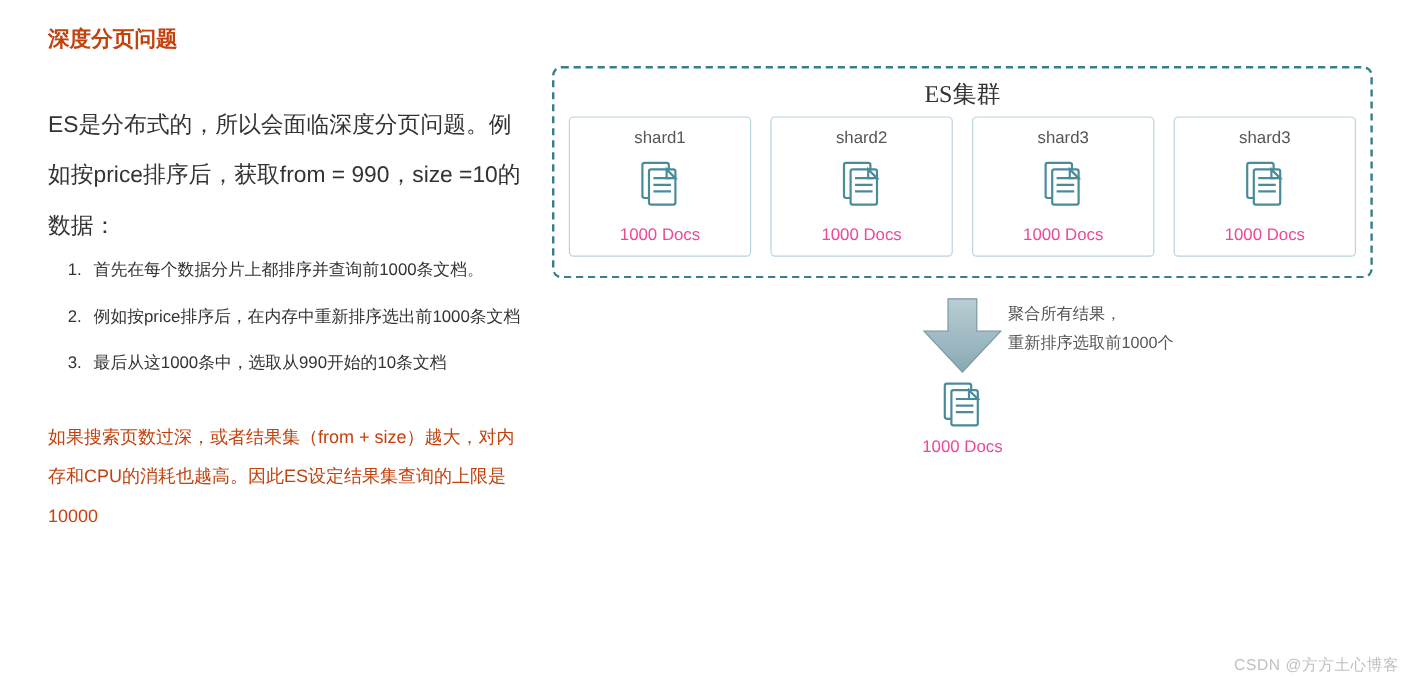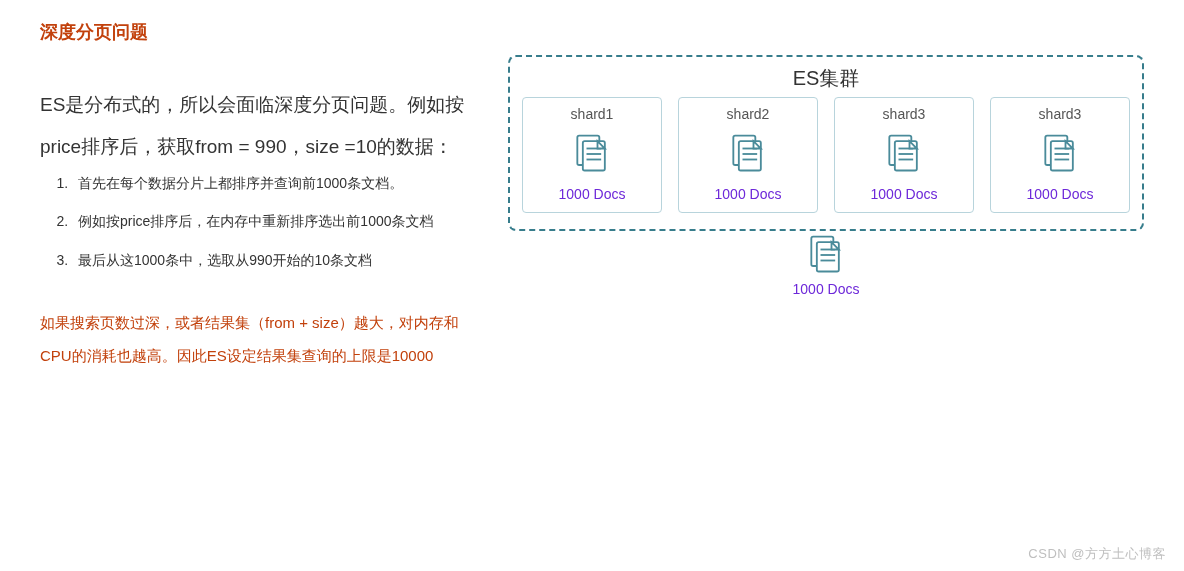--- a/index.html
+++ b/index.html
@@ -62,42 +62,43 @@
     justify-content: center;
   }
   .cluster-title {
     position: absolute;
     top: 8px;
     left: 0;
     right: 0;
     text-align: center;
     font-size: 20px;
     color: #333;
+    font-family: Liberation Serif, serif;
   }
   .shard {
-    width: 140px;
+    width: 152px;
     border: 1px solid #b8d4dc;
     border-radius: 4px;
     background: #fff;
     text-align: center;
     padding: 8px 4px 10px 4px;
   }
   .shard-name {
     font-size: 14px;
     color: #555;
     margin-bottom: 6px;
   }
   .docs-icon {
     margin: 4px auto 6px auto;
     width: 44px;
     height: 44px;
   }
   .doc-count {
     font-size: 14px;
-    color: #6d28d9;
+    color: #ec4899;
   }
   .arrow-row {
     display: flex;
     align-items: flex-start;
     justify-content: center;
     margin-top: 12px;
     position: relative;
   }
   .arrow-svg {
     width: 80px;
@@ -193,20 +194,35 @@
           <rect x="14" y="10" width="24" height="32" rx="2" fill="#fff" stroke="#4a8b9a" stroke-width="2"></rect>
           <line x1="18" y1="18" x2="34" y2="18" stroke="#4a8b9a" stroke-width="2"></line>
           <line x1="18" y1="24" x2="34" y2="24" stroke="#4a8b9a" stroke-width="2"></line>
           <line x1="18" y1="30" x2="34" y2="30" stroke="#4a8b9a" stroke-width="2"></line>
           <polygon points="30,10 38,18 30,18" fill="#fff" stroke="#4a8b9a" stroke-width="2"></polygon>
         </svg>
         <div class="doc-count">1000 Docs</div>
       </div>
     </div>
 
+    <div class="arrow-row">
+      <svg class="arrow-svg" viewBox="0 0 80 70">
+        <defs>
+          <linearGradient id="g1" x1="0" y1="0" x2="0" y2="1">
+            <stop offset="0%" stop-color="#b9cdd4"></stop>
+            <stop offset="100%" stop-color="#8aa9b3"></stop>
+          </linearGradient>
+        </defs>
+        <polygon points="28,5 52,5 52,32 72,32 40,66 8,32 28,32" fill="url(#g1)" stroke="#7c99a3" stroke-width="1"></polygon>
+      </svg>
+      <div class="arrow-label">
+        <div>聚合所有结果，</div>
+        <div>重新排序选取前1000个</div>
+      </div>
+    </div>
 
     <div class="result-box">
       <svg class="docs-icon" style="margin:0 auto;display:block" viewBox="0 0 48 48">
         <rect x="8" y="4" width="24" height="32" rx="2" fill="none" stroke="#4a8b9a" stroke-width="2"></rect>
         <rect x="14" y="10" width="24" height="32" rx="2" fill="#fff" stroke="#4a8b9a" stroke-width="2"></rect>
         <line x1="18" y1="18" x2="34" y2="18" stroke="#4a8b9a" stroke-width="2"></line>
         <line x1="18" y1="24" x2="34" y2="24" stroke="#4a8b9a" stroke-width="2"></line>
         <line x1="18" y1="30" x2="34" y2="30" stroke="#4a8b9a" stroke-width="2"></line>
         <polygon points="30,10 38,18 30,18" fill="#fff" stroke="#4a8b9a" stroke-width="2"></polygon>
       </svg>

